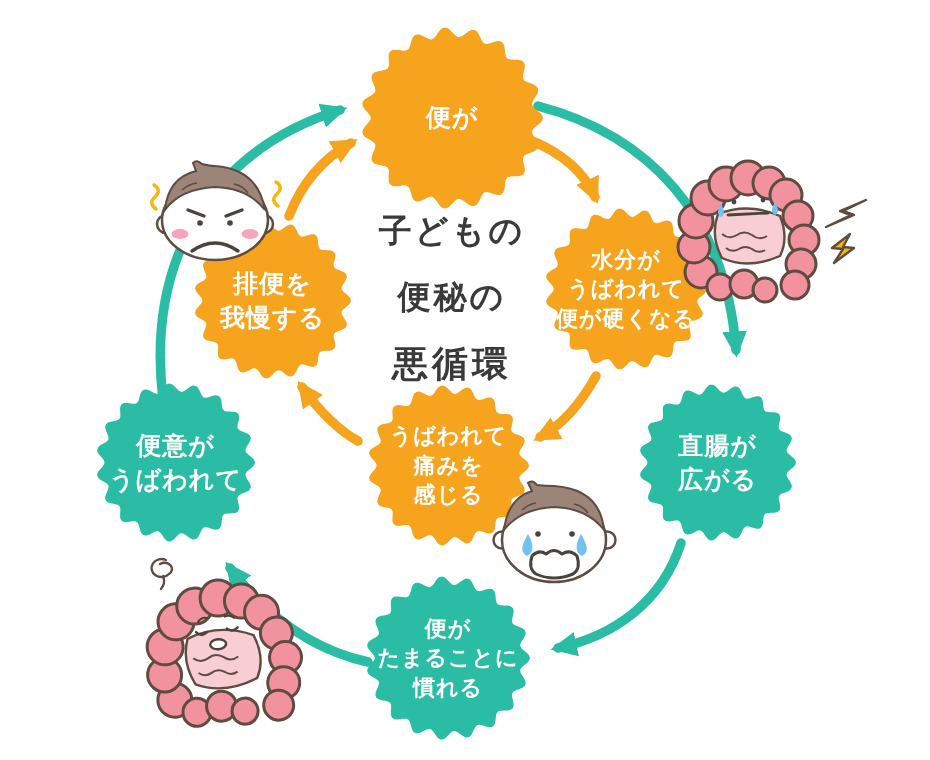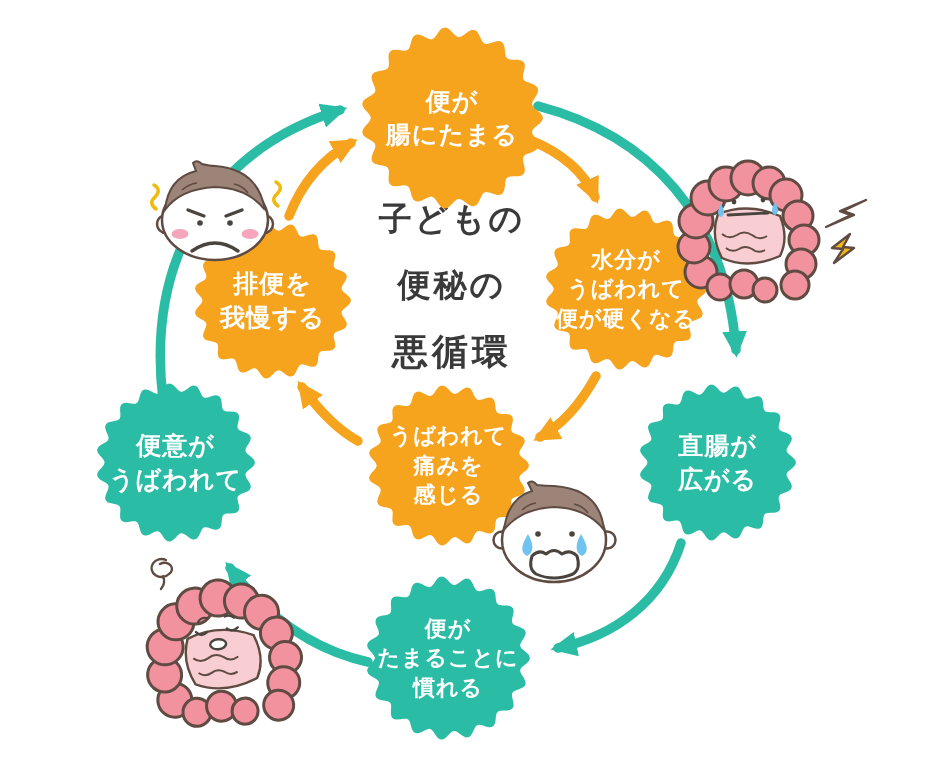--- a/index.html
+++ b/index.html
@@ -2,21 +2,21 @@
 <html style="--orange: #F6A41E; --teal: #2BBCA6; --ink: #3A3A3A; --ink2: #4A443E; --outline: #5F4B42; --hair: #9C8478; --cheek: #F6A6BC; --pink: #F2929F; --pink-light: #F8CED3; --tear: #70C2EF; --bolt: #F1B90E; --bg: #FFFFFF;"><head>
 <meta charset="utf-8">
 <style>
   html,body{margin:0;padding:0;background:#fff;}
   .stage{position:relative;width:930px;height:760px;background:var(--bg,#fff);overflow:hidden;
          font-family:"DejaVu Sans","Liberation Sans",sans-serif;}
   .arrows{position:absolute;left:0;top:0;z-index:1;}
   .arrows path{fill:none;stroke-width:9.5;stroke-linecap:round;}
   .arrows path.teal{stroke:var(--teal);}
   .arrows path.orange{stroke:var(--orange);}
-  .title{position:absolute;left:348px;top:202px;width:208px;height:168px;z-index:1;
+  .title{position:absolute;left:348px;top:214px;width:208px;height:168px;z-index:1;
          display:flex;flex-direction:column;align-items:center;justify-content:space-between;
          color:var(--ink);font-weight:700;text-align:center;}
   .title .tl{display:block;font-size:33px;letter-spacing:3px;line-height:1.0;}
   .title .tl.big{font-size:36px;letter-spacing:4px;}
   .badge{position:absolute;z-index:2;display:flex;flex-direction:column;align-items:center;
          justify-content:center;text-align:center;color:#fff;font-weight:700;border-radius:50%;}
   .badge.orange{background:var(--orange);}
   .badge.teal{background:var(--teal);}
   .badge span{display:block;line-height:1.34;letter-spacing:1px;text-align:right;}
   .badge.t2 span{font-size:25px;}
@@ -49,21 +49,20 @@
   </svg>
 
   <div class="title">
     <span class="tl">子どもの</span>
     <span class="tl">便秘の</span>
     <span class="tl big">悪循環</span>
   </div>
 
   <div class="badge orange t2" style="left: 361px; top: 27px; width: 182px; height: 182px; clip-path: polygon(100% 50%, 99.51% 51.56%, 98.2% 53.03%, 96.5% 54.4%, 94.97% 55.68%, 94.08% 56.98%, 94.06% 58.41%, 94.82% 60.02%, 95.98% 61.81%, 97.01% 63.66%, 97.43% 65.41%, 96.94% 66.9%, 95.58% 68.05%, 93.64% 68.89%, 91.62% 69.59%, 90% 70.38%, 89.1% 71.5%, 88.97% 73.05%, 89.37% 74.98%, 89.88% 77.1%, 90.03% 79.09%, 89.51% 80.64%, 88.2% 81.6%, 86.28% 81.99%, 84.11% 82.03%, 82.1% 82.1%, 80.56% 82.55%, 79.64% 83.62%, 79.23% 85.33%, 79.04% 87.44%, 78.74% 89.55%, 78.01% 91.22%, 76.75% 92.14%, 74.99% 92.25%, 72.95% 91.75%, 70.92% 91.05%, 69.13% 90.66%, 67.72% 90.94%, 66.65% 92.04%, 65.77% 93.79%, 64.87% 95.78%, 63.79% 97.47%, 62.43% 98.42%, 60.83% 98.43%, 59.08% 97.59%, 57.33% 96.3%, 55.7% 95.09%, 54.2% 94.47%, 52.81% 94.7%, 51.44% 95.76%, 50% 97.3%, 48.47% 98.79%, 46.87% 99.71%, 45.3% 99.71%, 43.84% 98.76%, 42.53% 97.13%, 41.35% 95.33%, 40.19% 93.89%, 38.91% 93.2%, 37.4% 93.37%, 35.64% 94.19%, 33.72% 95.21%, 31.82% 95.91%, 30.15% 95.88%, 28.85% 94.94%, 27.97% 93.24%, 27.38% 91.15%, 26.83% 89.18%, 26.06% 87.73%, 24.84% 87.02%, 23.13% 86.98%, 21.06% 87.31%, 18.93% 87.56%, 17.08% 87.34%, 15.81% 86.41%, 15.2% 84.8%, 15.15% 82.73%, 15.32% 80.57%, 15.31% 78.7%, 14.76% 77.34%, 13.5% 76.52%, 11.64% 76.07%, 9.5% 75.7%, 7.54% 75.11%, 6.2% 74.08%, 5.71% 72.57%, 6.02% 70.69%, 6.82% 68.68%, 7.62% 66.78%, 7.94% 65.14%, 7.46% 63.82%, 6.17% 62.73%, 4.35% 61.72%, 2.5% 60.62%, 1.14% 59.32%, 0.65% 57.82%, 1.12% 56.17%, 2.32% 54.51%, 3.79% 52.91%, 4.96% 51.42%, 5.4% 50%, 4.96% 48.58%, 3.79% 47.09%, 2.32% 45.49%, 1.12% 43.83%, 0.65% 42.18%, 1.14% 40.68%, 2.5% 39.38%, 4.35% 38.28%, 6.17% 37.27%, 7.46% 36.18%, 7.94% 34.86%, 7.62% 33.22%, 6.82% 31.32%, 6.02% 29.31%, 5.71% 27.43%, 6.2% 25.92%, 7.54% 24.89%, 9.5% 24.3%, 11.64% 23.93%, 13.5% 23.48%, 14.76% 22.66%, 15.31% 21.3%, 15.32% 19.43%, 15.15% 17.27%, 15.2% 15.2%, 15.81% 13.59%, 17.08% 12.66%, 18.93% 12.44%, 21.06% 12.69%, 23.13% 13.02%, 24.84% 12.98%, 26.06% 12.27%, 26.83% 10.82%, 27.38% 8.85%, 27.97% 6.76%, 28.85% 5.06%, 30.15% 4.12%, 31.82% 4.09%, 33.72% 4.79%, 35.64% 5.81%, 37.4% 6.63%, 38.91% 6.8%, 40.19% 6.11%, 41.35% 4.67%, 42.53% 2.87%, 43.84% 1.24%, 45.3% 0.29%, 46.87% 0.29%, 48.47% 1.21%, 50% 2.7%, 51.44% 4.24%, 52.81% 5.3%, 54.2% 5.53%, 55.7% 4.91%, 57.33% 3.7%, 59.08% 2.41%, 60.83% 1.57%, 62.43% 1.58%, 63.79% 2.53%, 64.87% 4.22%, 65.77% 6.21%, 66.65% 7.96%, 67.72% 9.06%, 69.13% 9.34%, 70.92% 8.95%, 72.95% 8.25%, 74.99% 7.75%, 76.75% 7.86%, 78.01% 8.78%, 78.74% 10.45%, 79.04% 12.56%, 79.23% 14.67%, 79.64% 16.38%, 80.56% 17.45%, 82.1% 17.9%, 84.11% 17.97%, 86.28% 18.01%, 88.2% 18.4%, 89.51% 19.36%, 90.03% 20.91%, 89.88% 22.9%, 89.37% 25.02%, 88.97% 26.95%, 89.1% 28.5%, 90% 29.62%, 91.62% 30.41%, 93.64% 31.11%, 95.58% 31.95%, 96.94% 33.1%, 97.43% 34.59%, 97.01% 36.34%, 95.98% 38.19%, 94.82% 39.98%, 94.06% 41.59%, 94.08% 43.02%, 94.97% 44.32%, 96.5% 45.6%, 98.2% 46.97%, 99.51% 48.44%, 100% 50%);">
     <span>便が</span>
-    <span>腸にたまる</span>
   </div>
 
   <div class="badge orange t3" style="left: 545px; top: 208px; width: 162px; height: 162px; clip-path: polygon(100% 50%, 99.51% 51.56%, 98.2% 53.03%, 96.5% 54.4%, 94.97% 55.68%, 94.08% 56.98%, 94.06% 58.41%, 94.82% 60.02%, 95.98% 61.81%, 97.01% 63.66%, 97.43% 65.41%, 96.94% 66.9%, 95.58% 68.05%, 93.64% 68.89%, 91.62% 69.59%, 90% 70.38%, 89.1% 71.5%, 88.97% 73.05%, 89.37% 74.98%, 89.88% 77.1%, 90.03% 79.09%, 89.51% 80.64%, 88.2% 81.6%, 86.28% 81.99%, 84.11% 82.03%, 82.1% 82.1%, 80.56% 82.55%, 79.64% 83.62%, 79.23% 85.33%, 79.04% 87.44%, 78.74% 89.55%, 78.01% 91.22%, 76.75% 92.14%, 74.99% 92.25%, 72.95% 91.75%, 70.92% 91.05%, 69.13% 90.66%, 67.72% 90.94%, 66.65% 92.04%, 65.77% 93.79%, 64.87% 95.78%, 63.79% 97.47%, 62.43% 98.42%, 60.83% 98.43%, 59.08% 97.59%, 57.33% 96.3%, 55.7% 95.09%, 54.2% 94.47%, 52.81% 94.7%, 51.44% 95.76%, 50% 97.3%, 48.47% 98.79%, 46.87% 99.71%, 45.3% 99.71%, 43.84% 98.76%, 42.53% 97.13%, 41.35% 95.33%, 40.19% 93.89%, 38.91% 93.2%, 37.4% 93.37%, 35.64% 94.19%, 33.72% 95.21%, 31.82% 95.91%, 30.15% 95.88%, 28.85% 94.94%, 27.97% 93.24%, 27.38% 91.15%, 26.83% 89.18%, 26.06% 87.73%, 24.84% 87.02%, 23.13% 86.98%, 21.06% 87.31%, 18.93% 87.56%, 17.08% 87.34%, 15.81% 86.41%, 15.2% 84.8%, 15.15% 82.73%, 15.32% 80.57%, 15.31% 78.7%, 14.76% 77.34%, 13.5% 76.52%, 11.64% 76.07%, 9.5% 75.7%, 7.54% 75.11%, 6.2% 74.08%, 5.71% 72.57%, 6.02% 70.69%, 6.82% 68.68%, 7.62% 66.78%, 7.94% 65.14%, 7.46% 63.82%, 6.17% 62.73%, 4.35% 61.72%, 2.5% 60.62%, 1.14% 59.32%, 0.65% 57.82%, 1.12% 56.17%, 2.32% 54.51%, 3.79% 52.91%, 4.96% 51.42%, 5.4% 50%, 4.96% 48.58%, 3.79% 47.09%, 2.32% 45.49%, 1.12% 43.83%, 0.65% 42.18%, 1.14% 40.68%, 2.5% 39.38%, 4.35% 38.28%, 6.17% 37.27%, 7.46% 36.18%, 7.94% 34.86%, 7.62% 33.22%, 6.82% 31.32%, 6.02% 29.31%, 5.71% 27.43%, 6.2% 25.92%, 7.54% 24.89%, 9.5% 24.3%, 11.64% 23.93%, 13.5% 23.48%, 14.76% 22.66%, 15.31% 21.3%, 15.32% 19.43%, 15.15% 17.27%, 15.2% 15.2%, 15.81% 13.59%, 17.08% 12.66%, 18.93% 12.44%, 21.06% 12.69%, 23.13% 13.02%, 24.84% 12.98%, 26.06% 12.27%, 26.83% 10.82%, 27.38% 8.85%, 27.97% 6.76%, 28.85% 5.06%, 30.15% 4.12%, 31.82% 4.09%, 33.72% 4.79%, 35.64% 5.81%, 37.4% 6.63%, 38.91% 6.8%, 40.19% 6.11%, 41.35% 4.67%, 42.53% 2.87%, 43.84% 1.24%, 45.3% 0.29%, 46.87% 0.29%, 48.47% 1.21%, 50% 2.7%, 51.44% 4.24%, 52.81% 5.3%, 54.2% 5.53%, 55.7% 4.91%, 57.33% 3.7%, 59.08% 2.41%, 60.83% 1.57%, 62.43% 1.58%, 63.79% 2.53%, 64.87% 4.22%, 65.77% 6.21%, 66.65% 7.96%, 67.72% 9.06%, 69.13% 9.34%, 70.92% 8.95%, 72.95% 8.25%, 74.99% 7.75%, 76.75% 7.86%, 78.01% 8.78%, 78.74% 10.45%, 79.04% 12.56%, 79.23% 14.67%, 79.64% 16.38%, 80.56% 17.45%, 82.1% 17.9%, 84.11% 17.97%, 86.28% 18.01%, 88.2% 18.4%, 89.51% 19.36%, 90.03% 20.91%, 89.88% 22.9%, 89.37% 25.02%, 88.97% 26.95%, 89.1% 28.5%, 90% 29.62%, 91.62% 30.41%, 93.64% 31.11%, 95.58% 31.95%, 96.94% 33.1%, 97.43% 34.59%, 97.01% 36.34%, 95.98% 38.19%, 94.82% 39.98%, 94.06% 41.59%, 94.08% 43.02%, 94.97% 44.32%, 96.5% 45.6%, 98.2% 46.97%, 99.51% 48.44%, 100% 50%);">
     <span>水分が</span>
     <span>うばわれて</span>
     <span>便が硬くなる</span>
   </div>
 
   <div class="badge teal t2" style="left: 639px; top: 384px; width: 157px; height: 157px; clip-path: polygon(100% 50%, 99.51% 51.56%, 98.2% 53.03%, 96.5% 54.4%, 94.97% 55.68%, 94.08% 56.98%, 94.06% 58.41%, 94.82% 60.02%, 95.98% 61.81%, 97.01% 63.66%, 97.43% 65.41%, 96.94% 66.9%, 95.58% 68.05%, 93.64% 68.89%, 91.62% 69.59%, 90% 70.38%, 89.1% 71.5%, 88.97% 73.05%, 89.37% 74.98%, 89.88% 77.1%, 90.03% 79.09%, 89.51% 80.64%, 88.2% 81.6%, 86.28% 81.99%, 84.11% 82.03%, 82.1% 82.1%, 80.56% 82.55%, 79.64% 83.62%, 79.23% 85.33%, 79.04% 87.44%, 78.74% 89.55%, 78.01% 91.22%, 76.75% 92.14%, 74.99% 92.25%, 72.95% 91.75%, 70.92% 91.05%, 69.13% 90.66%, 67.72% 90.94%, 66.65% 92.04%, 65.77% 93.79%, 64.87% 95.78%, 63.79% 97.47%, 62.43% 98.42%, 60.83% 98.43%, 59.08% 97.59%, 57.33% 96.3%, 55.7% 95.09%, 54.2% 94.47%, 52.81% 94.7%, 51.44% 95.76%, 50% 97.3%, 48.47% 98.79%, 46.87% 99.71%, 45.3% 99.71%, 43.84% 98.76%, 42.53% 97.13%, 41.35% 95.33%, 40.19% 93.89%, 38.91% 93.2%, 37.4% 93.37%, 35.64% 94.19%, 33.72% 95.21%, 31.82% 95.91%, 30.15% 95.88%, 28.85% 94.94%, 27.97% 93.24%, 27.38% 91.15%, 26.83% 89.18%, 26.06% 87.73%, 24.84% 87.02%, 23.13% 86.98%, 21.06% 87.31%, 18.93% 87.56%, 17.08% 87.34%, 15.81% 86.41%, 15.2% 84.8%, 15.15% 82.73%, 15.32% 80.57%, 15.31% 78.7%, 14.76% 77.34%, 13.5% 76.52%, 11.64% 76.07%, 9.5% 75.7%, 7.54% 75.11%, 6.2% 74.08%, 5.71% 72.57%, 6.02% 70.69%, 6.82% 68.68%, 7.62% 66.78%, 7.94% 65.14%, 7.46% 63.82%, 6.17% 62.73%, 4.35% 61.72%, 2.5% 60.62%, 1.14% 59.32%, 0.65% 57.82%, 1.12% 56.17%, 2.32% 54.51%, 3.79% 52.91%, 4.96% 51.42%, 5.4% 50%, 4.96% 48.58%, 3.79% 47.09%, 2.32% 45.49%, 1.12% 43.83%, 0.65% 42.18%, 1.14% 40.68%, 2.5% 39.38%, 4.35% 38.28%, 6.17% 37.27%, 7.46% 36.18%, 7.94% 34.86%, 7.62% 33.22%, 6.82% 31.32%, 6.02% 29.31%, 5.71% 27.43%, 6.2% 25.92%, 7.54% 24.89%, 9.5% 24.3%, 11.64% 23.93%, 13.5% 23.48%, 14.76% 22.66%, 15.31% 21.3%, 15.32% 19.43%, 15.15% 17.27%, 15.2% 15.2%, 15.81% 13.59%, 17.08% 12.66%, 18.93% 12.44%, 21.06% 12.69%, 23.13% 13.02%, 24.84% 12.98%, 26.06% 12.27%, 26.83% 10.82%, 27.38% 8.85%, 27.97% 6.76%, 28.85% 5.06%, 30.15% 4.12%, 31.82% 4.09%, 33.72% 4.79%, 35.64% 5.81%, 37.4% 6.63%, 38.91% 6.8%, 40.19% 6.11%, 41.35% 4.67%, 42.53% 2.87%, 43.84% 1.24%, 45.3% 0.29%, 46.87% 0.29%, 48.47% 1.21%, 50% 2.7%, 51.44% 4.24%, 52.81% 5.3%, 54.2% 5.53%, 55.7% 4.91%, 57.33% 3.7%, 59.08% 2.41%, 60.83% 1.57%, 62.43% 1.58%, 63.79% 2.53%, 64.87% 4.22%, 65.77% 6.21%, 66.65% 7.96%, 67.72% 9.06%, 69.13% 9.34%, 70.92% 8.95%, 72.95% 8.25%, 74.99% 7.75%, 76.75% 7.86%, 78.01% 8.78%, 78.74% 10.45%, 79.04% 12.56%, 79.23% 14.67%, 79.64% 16.38%, 80.56% 17.45%, 82.1% 17.9%, 84.11% 17.97%, 86.28% 18.01%, 88.2% 18.4%, 89.51% 19.36%, 90.03% 20.91%, 89.88% 22.9%, 89.37% 25.02%, 88.97% 26.95%, 89.1% 28.5%, 90% 29.62%, 91.62% 30.41%, 93.64% 31.11%, 95.58% 31.95%, 96.94% 33.1%, 97.43% 34.59%, 97.01% 36.34%, 95.98% 38.19%, 94.82% 39.98%, 94.06% 41.59%, 94.08% 43.02%, 94.97% 44.32%, 96.5% 45.6%, 98.2% 46.97%, 99.51% 48.44%, 100% 50%);">
     <span>直腸が</span>

